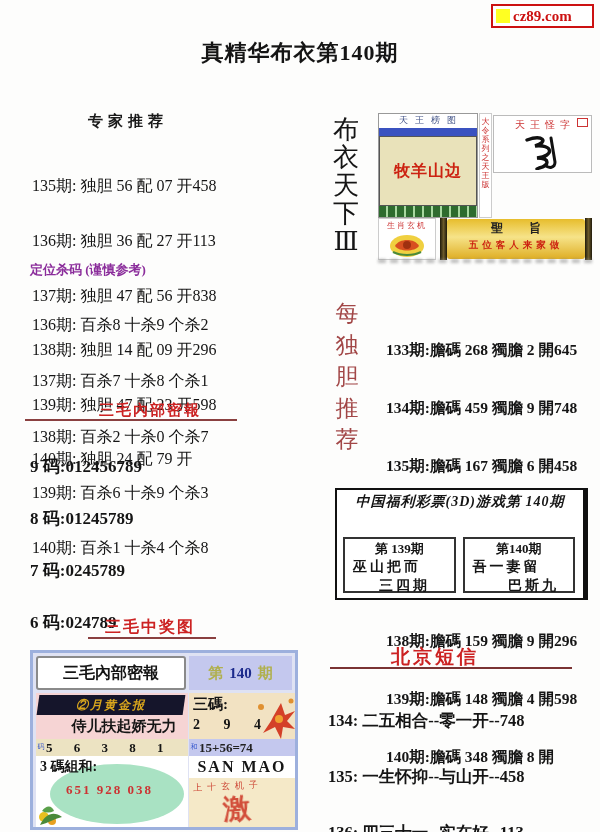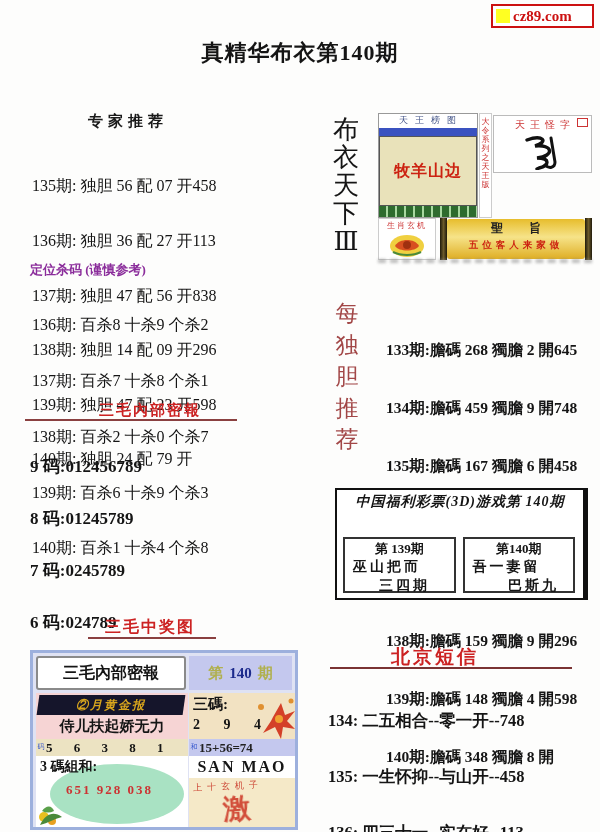--- a/index.html
+++ b/index.html
@@ -29,21 +29,21 @@
   .smbox .cell{position:absolute;box-sizing:border-box;overflow:hidden;}
   .sm-title{left:3px;top:3px;width:150px;height:34px;background:#fff;border:2px solid #8a8a8a;border-radius:3px;
             font-size:16px;font-weight:bold;display:flex;align-items:center;justify-content:center;}
   .sm-issue{left:156px;top:3px;width:103px;height:34px;background:#c4c8ee;display:flex;align-items:center;justify-content:center;gap:6px;}
   .sm-issue .deco{color:#b0b04e;font-size:15px;font-weight:bold;}
   .sm-issue .num{color:#1c2a8c;font-size:15px;font-weight:bold;}
   .sm-left{left:3px;top:40px;width:152px;height:134px;background:#f6d4d4;}
   .sm-ribbon{position:absolute;left:2px;top:2px;width:146px;height:20px;background:#15152b;transform:skewX(-8deg);
              display:flex;align-items:center;justify-content:center;}
   .sm-ribbon span{color:#d9a61d;font-size:12px;font-weight:bold;font-style:italic;letter-spacing:2px;transform:skewX(8deg);}
-  .sm-poem{position:absolute;left:0;top:24px;width:152px;text-align:center;font-size:15px;font-weight:bold;}
+  .sm-poem{position:absolute;left:0;top:24px;width:152px;text-align:center;font-size:15px;font-weight:bold;padding-left:12px;}
   .sm-five{position:absolute;left:0;top:46px;width:152px;height:17px;background:#ece3c2;display:flex;align-items:center;}
   .tinylab{font-size:7px;color:#3355cc;width:10px;line-height:7px;text-align:center;}
   .sm-five .codes{font-size:13px;font-weight:bold;letter-spacing:9px;}
   .sm-group{position:absolute;left:0;top:63px;width:152px;height:71px;background:#fff;}
   .sm-group .lab{position:absolute;left:4px;top:2px;font-size:14px;font-weight:bold;}
   .sm-ellipse{position:absolute;left:14px;top:8px;width:134px;height:60px;background:#a9e2c3;border-radius:50%;}
   .sm-group .codes{position:absolute;left:30px;top:26px;color:#cc3333;font-size:13px;font-weight:bold;letter-spacing:2px;}
   .sm-right{left:156px;top:40px;width:106px;height:134px;}
   .sm-three{position:absolute;left:0;top:0;width:106px;height:46px;background:#f2e2c2;}
   .sm-three .lab{position:absolute;left:4px;top:2px;font-size:15px;font-weight:bold;}

